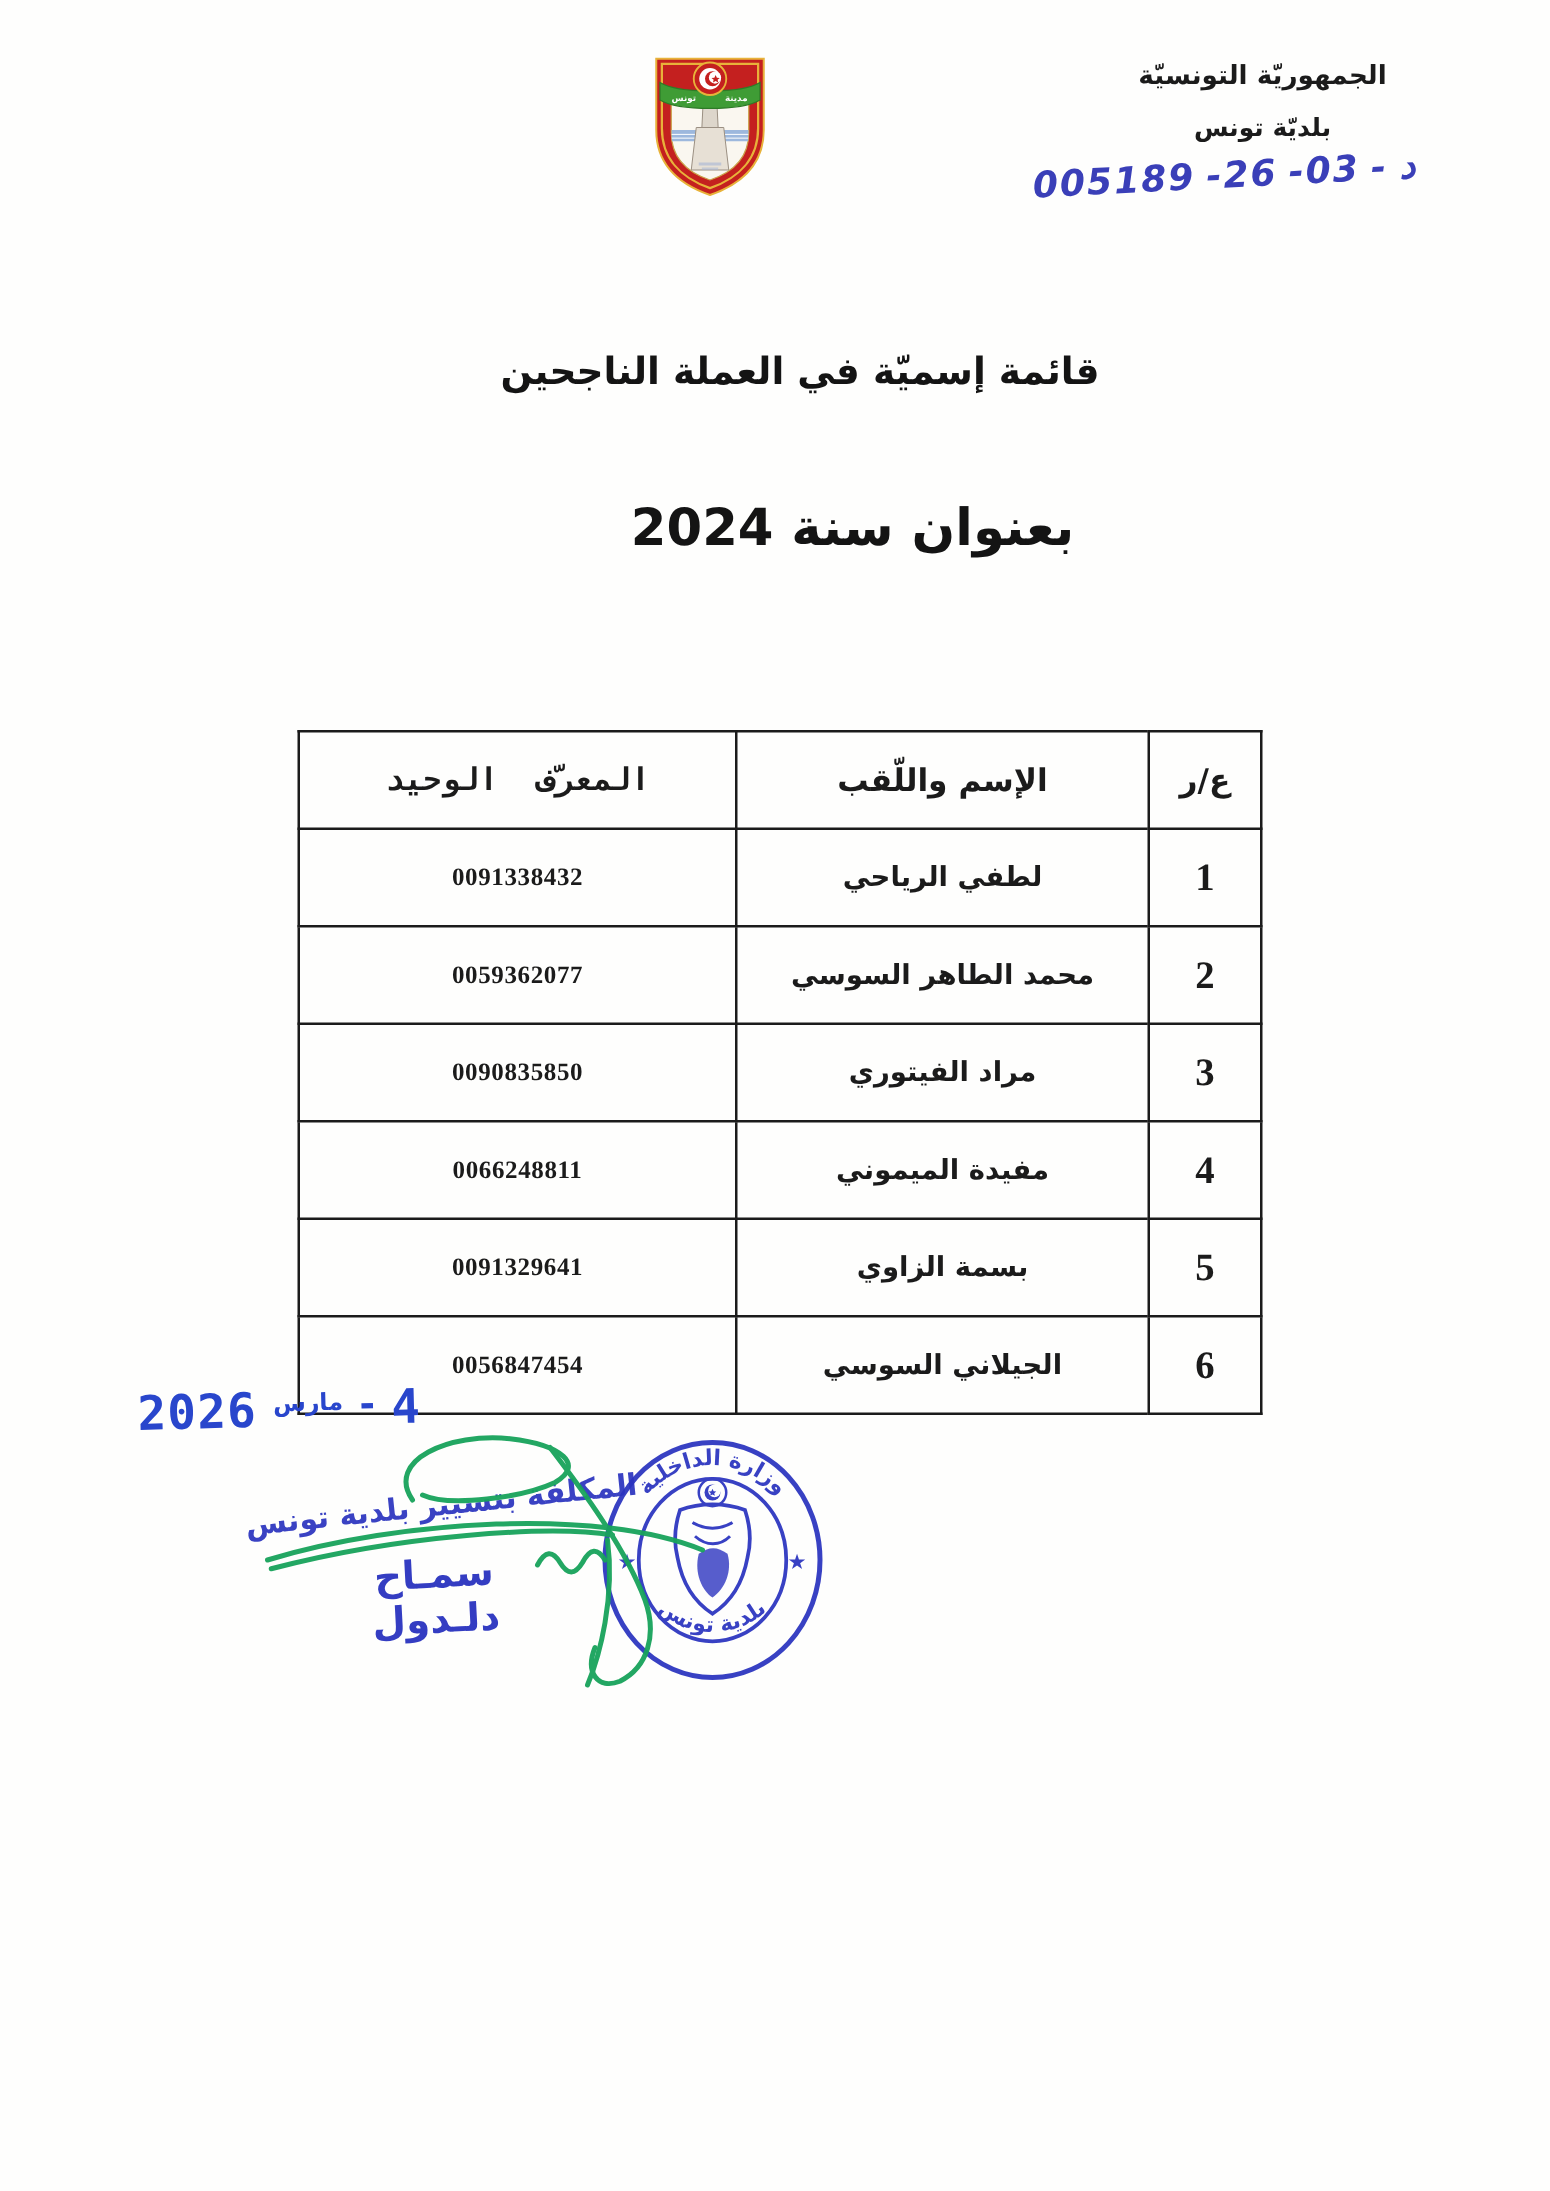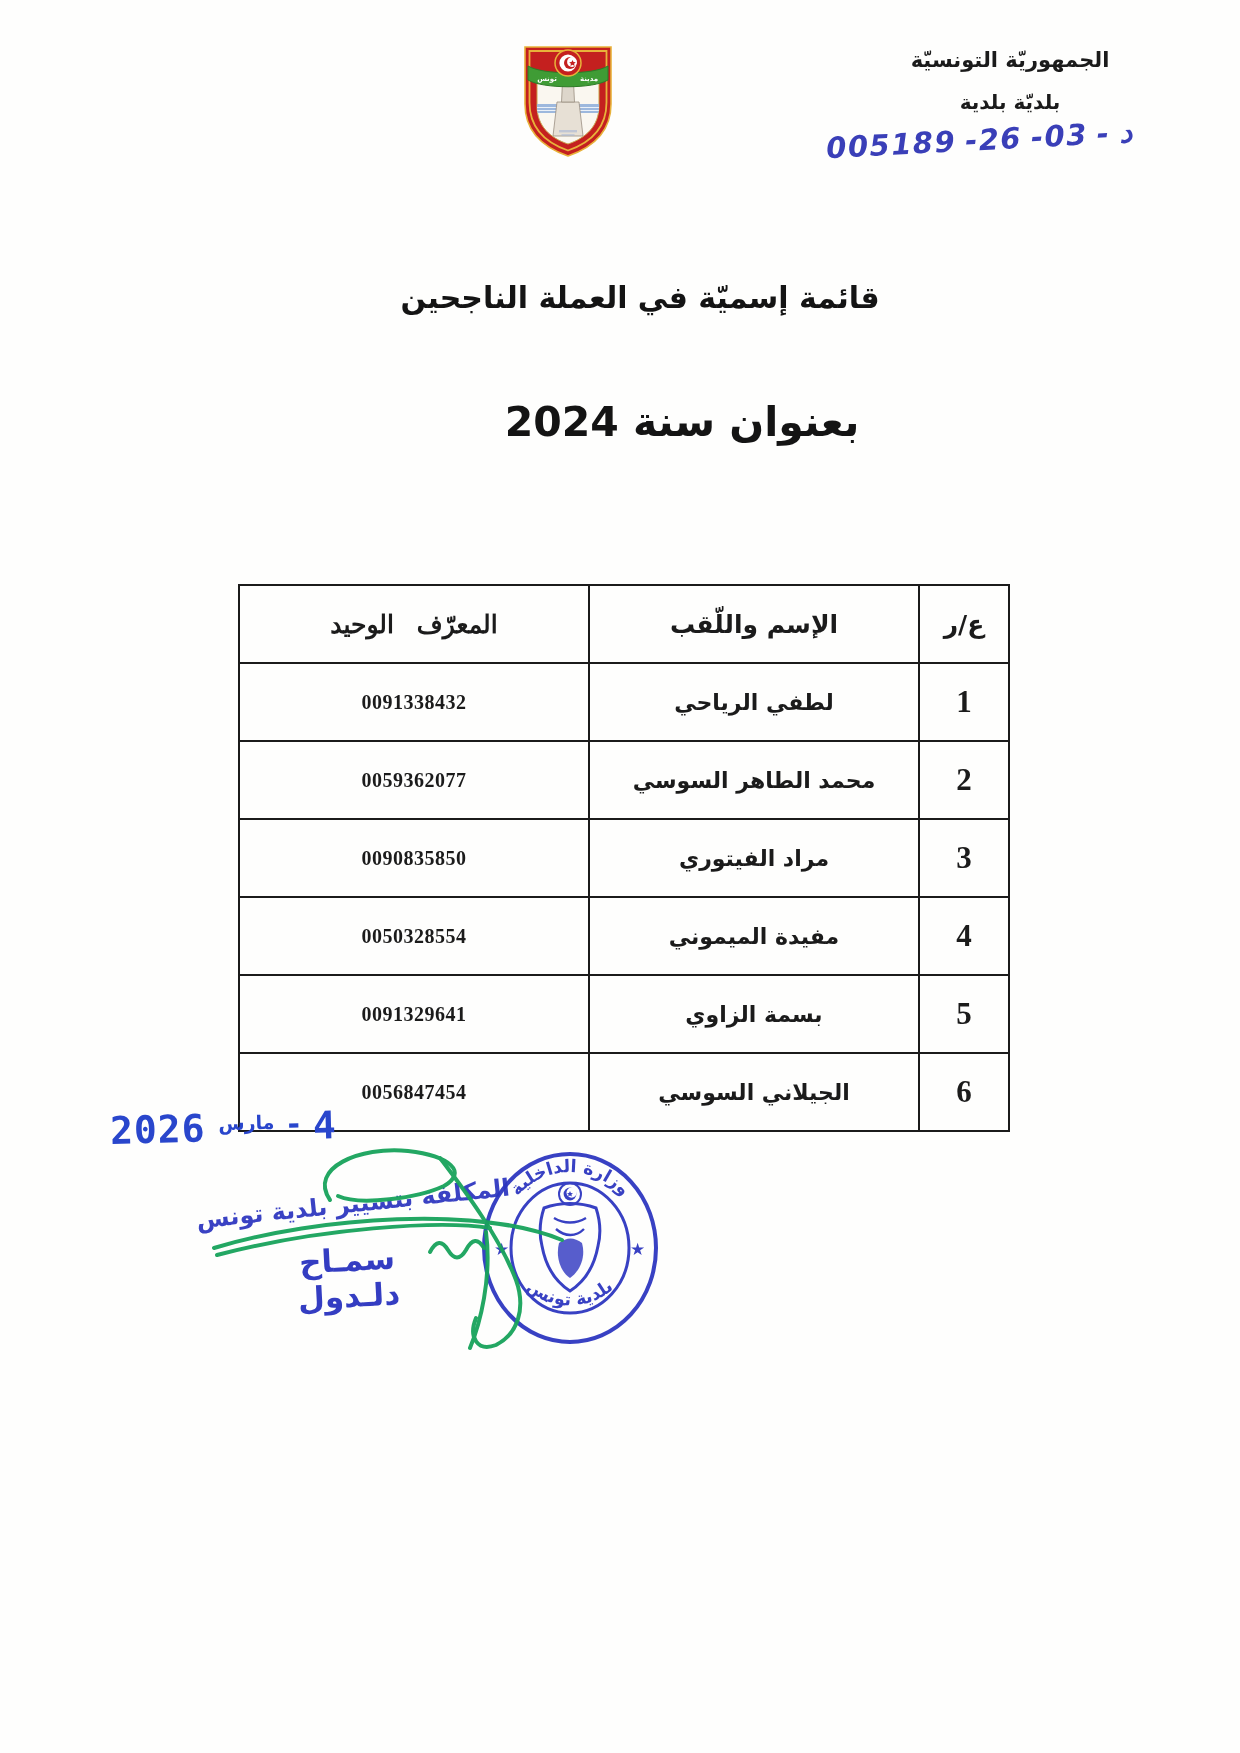--- a/index.html
+++ b/index.html
@@ -25,21 +25,21 @@
     font-weight:bold;direction:rtl;color:#141414;margin-left:20px;}
   .t1{top:280px;font-size:30px;}
   .t2{top:338px;font-size:29px;}
   .t3{top:398px;font-size:41px;padding-left:42px;}
   
   table.roster{position:absolute;left:238px;top:584px;width:770px;
     border-collapse:collapse;table-layout:fixed;direction:rtl;}
   table.roster td{border:2.4px solid #1b1b1b;height:74px;text-align:center;
     vertical-align:middle;overflow:hidden;}
   .head td{font-weight:bold;font-size:25px;}
-  .head .cell-id{word-spacing:16px;font-family:Liberation Sans, sans-serif;margin-left:24px;}
+  .head .cell-id{word-spacing:16px;font-family:Liberation Mono, monospace;margin-left:24px;}
   .cell-idx{font-family:"Liberation Serif",serif;font-weight:bold;font-size:31px;}
   .cell-name{font-weight:bold;font-size:22px;direction:rtl;}
   .cell-id{font-family:"Liberation Serif",serif;font-weight:bold;font-size:20px;
     direction:ltr;letter-spacing:.5px;}
   
   .date-stamp{position:absolute;left:110px;top:1106px;display:flex;align-items:center;
     gap:13px;color:#2946cc;font-weight:bold;transform:rotate(-1.5deg);z-index:1;}
   .ds-year,.ds-day{font-family:"DejaVu Sans Mono",monospace;font-size:38px;letter-spacing:1px;}
   .ds-month{font-size:19px;padding-bottom:10px;}
   .ds-dash{font-size:30px;padding-bottom:6px;}
@@ -84,21 +84,21 @@
     <g>
       <circle cx="47" cy="19" r="13" fill="#c4201f" stroke="#e8b23a" stroke-width="1.5"></circle>
       <circle cx="47" cy="19" r="8.6" fill="#ffffff"></circle>
       <circle cx="49" cy="19" r="6" fill="#c4201f"></circle>
       <circle cx="51" cy="18" r="4.9" fill="#ffffff"></circle>
       <path d="M51.5,16 l1,2.1 2.3,.2 -1.7,1.5 .5,2.2 -2.1,-1.2 -2.1,1.2 .5,-2.2 -1.7,-1.5 2.3,-.2 Z" fill="#c4201f"></path>
     </g>
   </svg>
 
   <div class="gov-line1">الجمهوريّة التونسيّة</div>
-  <div class="gov-line2">بلديّة بلدية</div>
+  <div class="gov-line2">بلديّة تونس</div>
   <div class="hand-ref">
     <span class="ltr">005189</span>
     <span class="ltr">-26</span>
     <span class="ltr">-03</span>
     <span class="ltr">-</span>
     <span>د</span>
   </div>
 
   <div class="title-line t1">قائمة إسميّة في العملة الناجحين</div>
   <div class="title-line t3">بعنوان سنة 2024</div>
@@ -126,21 +126,21 @@
       <td class="cell-id">0059362077</td>
     </tr>
     <tr>
       <td class="cell-idx">3</td>
       <td class="cell-name">مراد الفيتوري</td>
       <td class="cell-id">0090835850</td>
     </tr>
     <tr>
       <td class="cell-idx">4</td>
       <td class="cell-name">مفيدة الميموني</td>
-      <td class="cell-id">0050328554</td>
+      <td class="cell-id">0066248811</td>
     </tr>
     <tr>
       <td class="cell-idx">5</td>
       <td class="cell-name">بسمة الزاوي</td>
       <td class="cell-id">0091329641</td>
     </tr>
     <tr>
       <td class="cell-idx">6</td>
       <td class="cell-name">الجيلاني السوسي</td>
       <td class="cell-id">0056847454</td>

